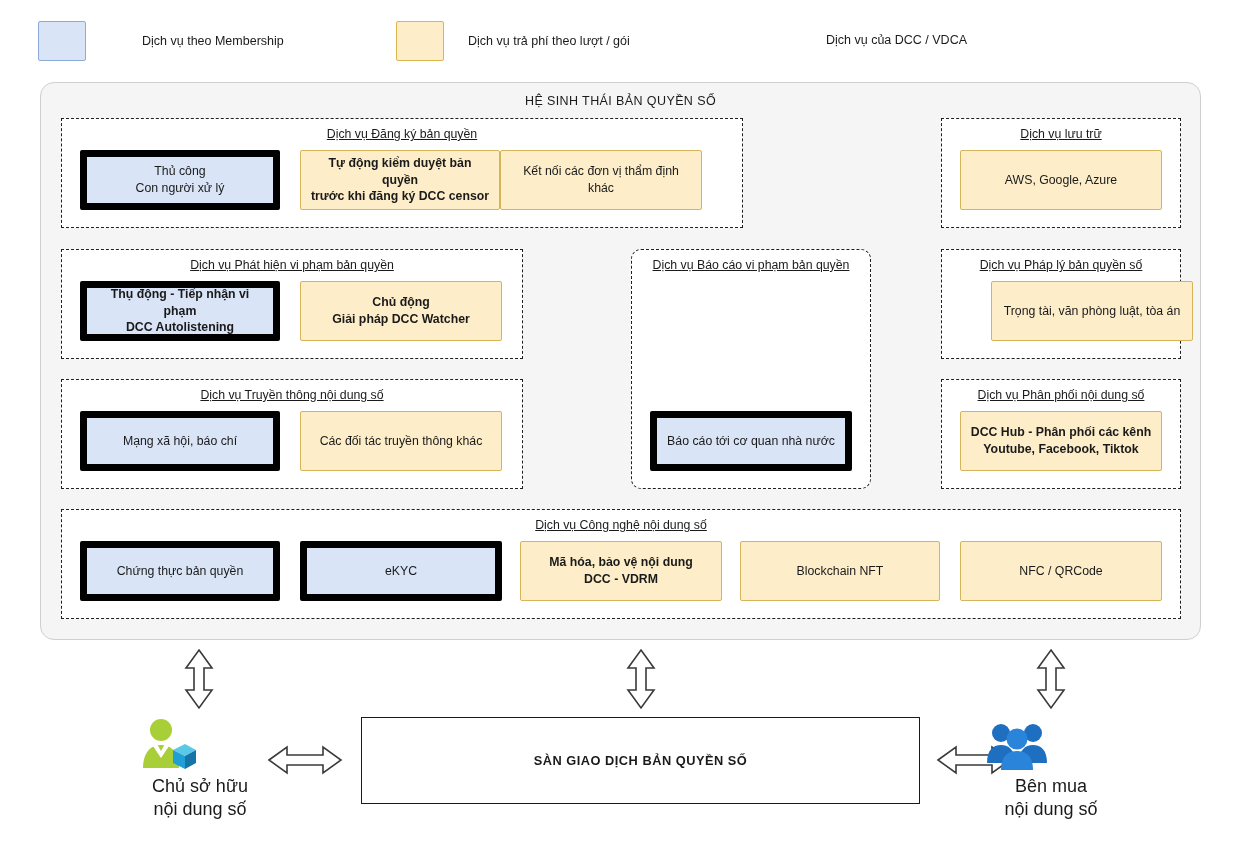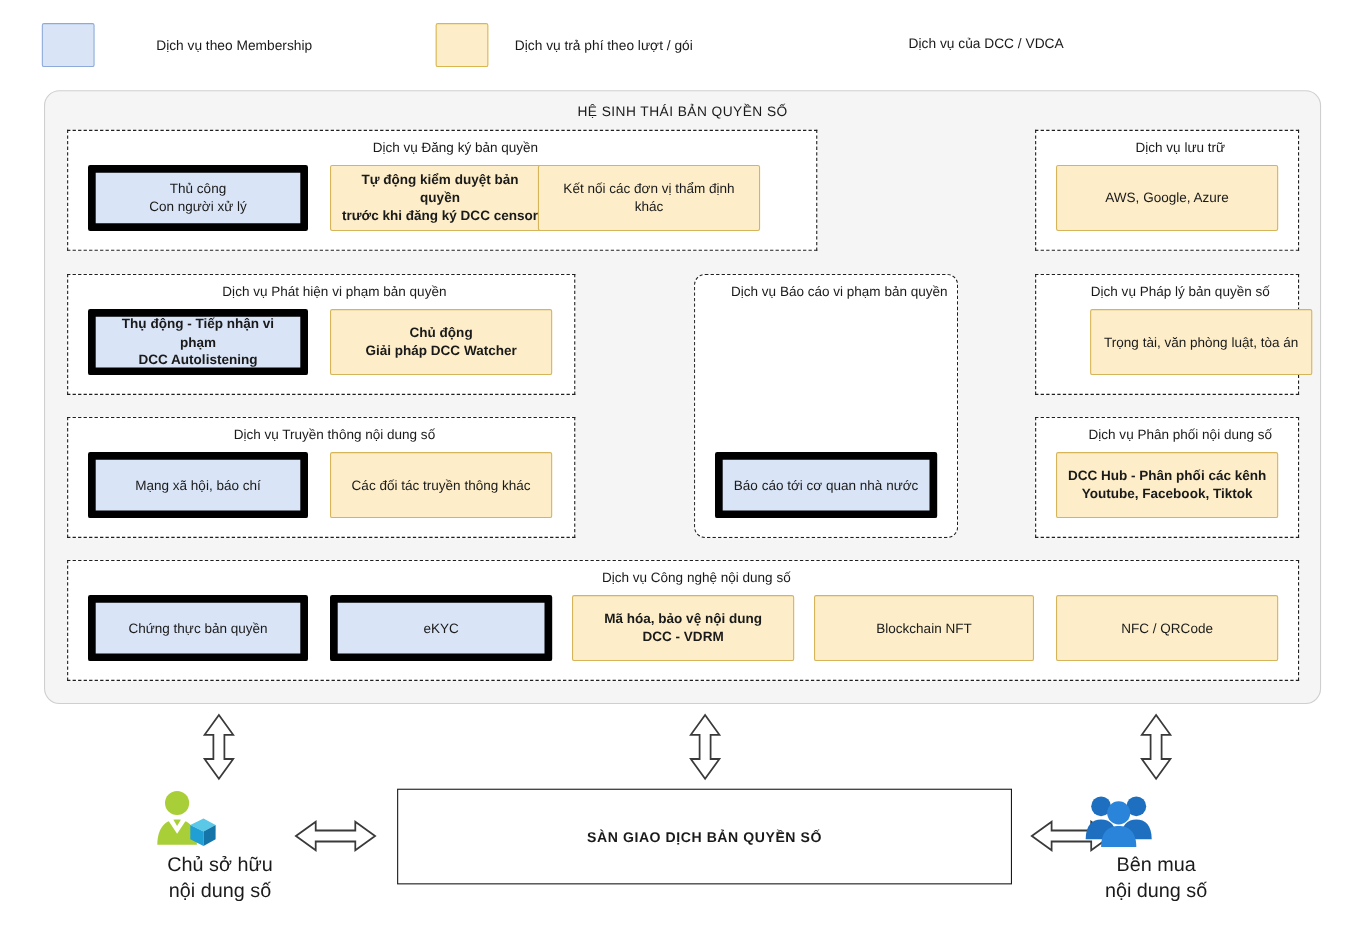--- a/index.html
+++ b/index.html
@@ -31,22 +31,22 @@
     font-size:12.5px;letter-spacing:.4px;color:#1a1a1a;
   }
 
   
   .group{
     position:absolute;background:#ffffff;border:1.4px dashed #1f1f1f;
     box-sizing:border-box;
   }
   .group.rounded{border-radius:10px;}
   .group-title{
-    position:absolute;top:8px;left:12px;width:100%;text-align:center;
-    font-size:12.3px;color:#1a1a1a;
+    position:absolute;top:8px;left:0;width:100%;text-align:center;
+    font-size:12.3px;color:#1a1a1a;text-decoration:underline;
   }
 
   
   .box{
     position:absolute;box-sizing:border-box;
     display:flex;align-items:center;justify-content:center;text-align:center;
     font-size:12.3px;line-height:1.35;padding:4px 8px;
     border-radius:2px;
   }
   .box.blue{background:#d9e5f7;border:7px solid #000000;}
@@ -96,21 +96,21 @@
       <span>Thủ công</span><br>
       <span>Con người xử lý</span>
     </span>
   </div>
   <div class="box yellow bold" style="left:300px;top:150px;width:200px;height:60px;">
     <span>
       <span>Tự động kiểm duyệt bản quyền</span><br>
       <span>trước khi đăng ký DCC censor</span>
     </span>
   </div>
-  <div class="box yellow" style="left:489px;top:150px;width:202px;height:60px;">
+  <div class="box yellow" style="left:500px;top:150px;width:202px;height:60px;">
     <span>Kết nối các đơn vị thẩm định khác</span>
   </div>
 
   <div class="group" style="left:941px;top:118px;width:240px;height:110px;">
     <div class="group-title">Dịch vụ lưu trữ</div>
   </div>
   <div class="box yellow" style="left:960px;top:150px;width:202px;height:60px;">
     <span>AWS, Google, Azure</span>
   </div>
 

